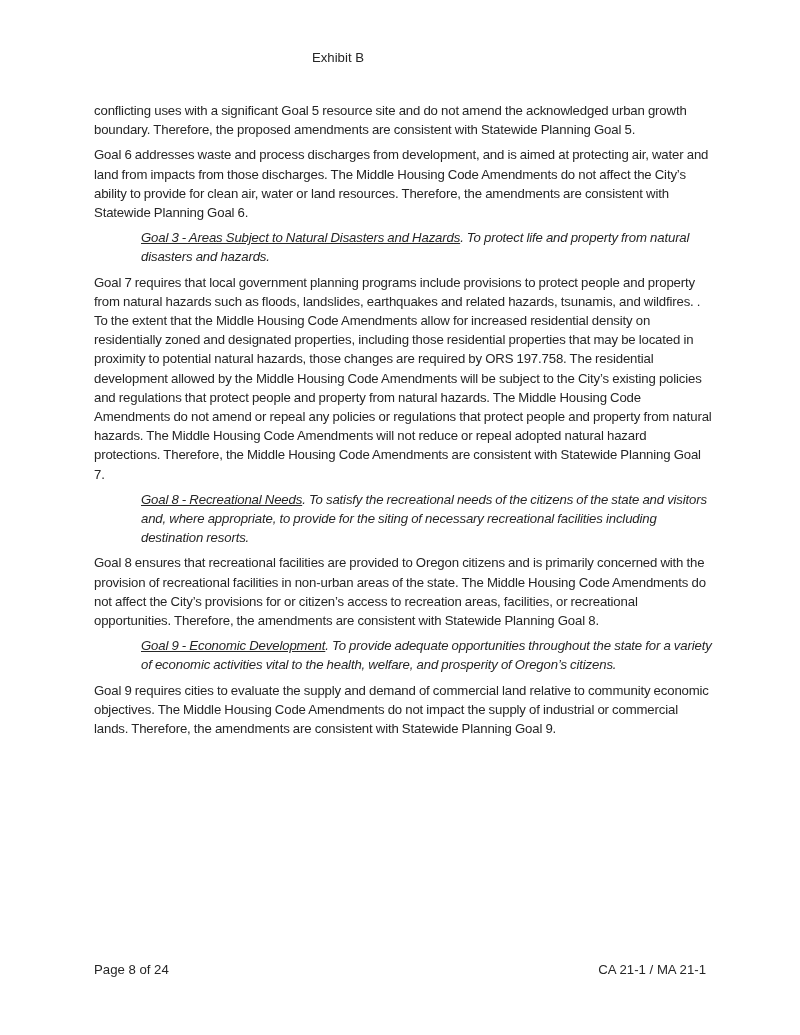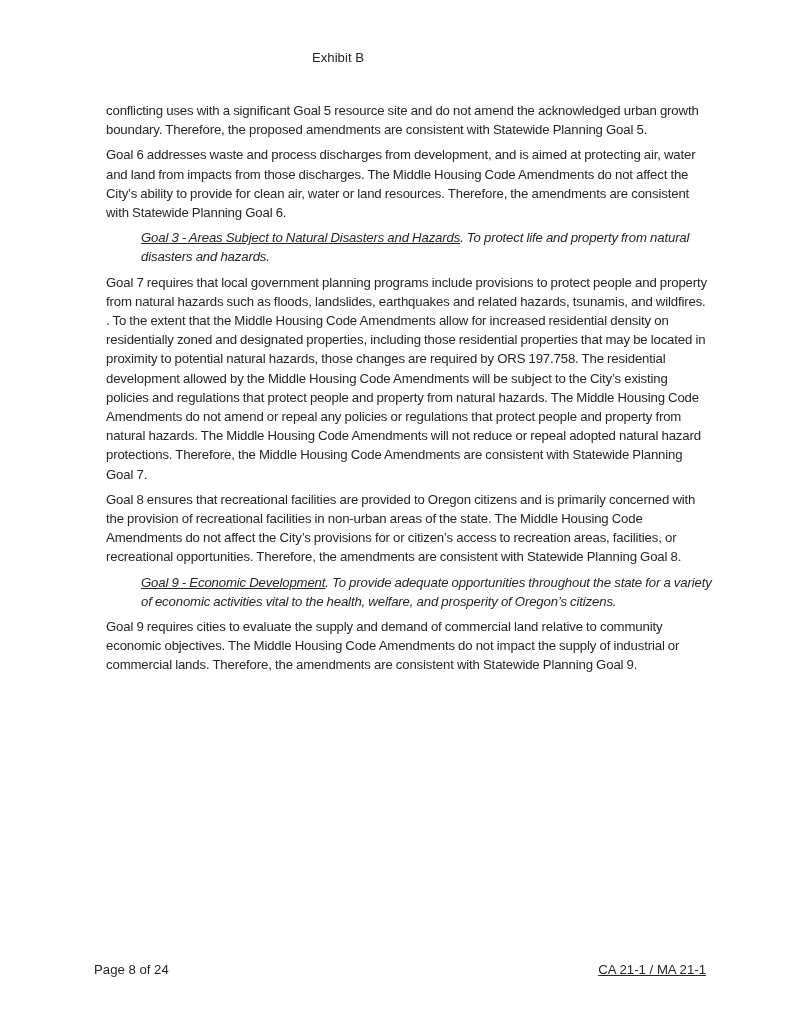--- a/index.html
+++ b/index.html
@@ -28,21 +28,21 @@
       position: absolute;
       top: 101px;
       left: 94px;
       width: 618px;
       font-size: 13.2px;
       line-height: 19.2px;
       letter-spacing: -0.15px;
       word-spacing: -0.3px;
     }
     .para {
-      margin: 0 0 6px 12px;
+      margin: 0 0 6px 0;
     }
     .goal {
       margin: 0 0 6px 47px;
       font-style: italic;
     }
     .goal .goal-title {
       text-decoration: underline;
     }
     .footer-left {
       position: absolute;
@@ -50,36 +50,36 @@
       left: 94px;
       font-size: 13.2px;
       line-height: 18px;
     }
     .footer-right {
       position: absolute;
       top: 961px;
       right: 94px;
       font-size: 13.2px;
       line-height: 18px;
-      text-decoration: underline;
     }
   </style>
 </head>
 <body>
 
 <div class="header">Exhibit B</div>
 
 <div class="content">
   <p class="para">conflicting uses with a significant Goal 5 resource site and do not amend the acknowledged urban growth boundary. Therefore, the proposed amendments are consistent with Statewide Planning Goal 5.</p>
 
   <p class="para">Goal 6 addresses waste and process discharges from development, and is aimed at protecting air, water and land from impacts from those discharges. The Middle Housing Code Amendments do not affect the City’s ability to provide for clean air, water or land resources. Therefore, the amendments are consistent with Statewide Planning Goal 6.</p>
 
   <p class="goal"><span class="goal-title">Goal 3 - Areas Subject to Natural Disasters and Hazards</span><span>. To protect life and property from natural disasters and hazards.</span></p>
   <p class="para">Goal 7 requires that local government planning programs include provisions to protect people and property from natural hazards such as floods, landslides, earthquakes and related hazards, tsunamis, and wildfires. .  To the extent that the Middle Housing Code Amendments allow for increased residential density on residentially zoned and designated properties, including those residential properties that may be located in proximity to potential natural hazards, those changes are required by ORS 197.758.  The residential development allowed by the Middle Housing Code Amendments will be subject to the City’s existing policies and regulations that protect people and property from natural hazards.  The Middle Housing Code Amendments do not amend or repeal any policies or regulations that protect people and property from natural hazards.  The Middle Housing Code Amendments will not reduce or repeal adopted natural hazard protections. Therefore, the Middle Housing Code Amendments are consistent with Statewide Planning Goal 7.</p>
 
+  <p class="goal"><span class="goal-title">Goal 8 - Recreational Needs</span><span>. To satisfy the recreational needs of the citizens of the state and visitors and, where appropriate, to provide for the siting of necessary recreational facilities including destination resorts.</span></p>
   <p class="para">Goal 8 ensures that recreational facilities are provided to Oregon citizens and is primarily concerned with the provision of recreational facilities in non-urban areas of the state. The Middle Housing Code Amendments do not affect the City’s provisions for or citizen’s access to recreation areas, facilities, or recreational opportunities. Therefore, the amendments are consistent with Statewide Planning Goal 8.</p>
 
   <p class="goal"><span class="goal-title">Goal 9 - Economic Development</span><span>. To provide adequate opportunities throughout the state for a variety of economic activities vital to the health, welfare, and prosperity of Oregon’s citizens.</span></p>
   <p class="para">Goal 9 requires cities to evaluate the supply and demand of commercial land relative to community economic objectives. The Middle Housing Code Amendments do not impact the supply of industrial or commercial lands. Therefore, the amendments are consistent with Statewide Planning Goal 9.</p>
 </div>
 
 <div class="footer-left">Page 8 of 24</div>
 <div class="footer-right">CA 21-1 / MA 21-1</div>
 
 </body></html>

